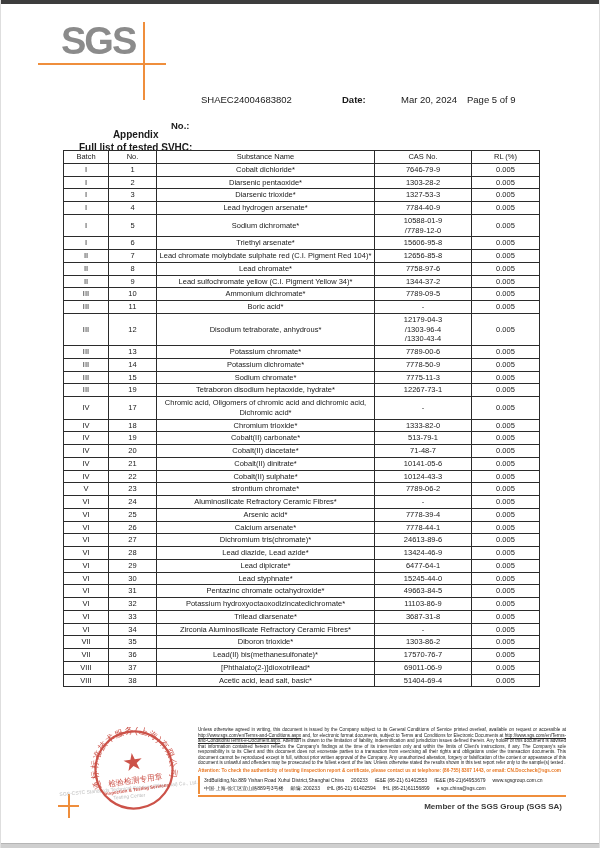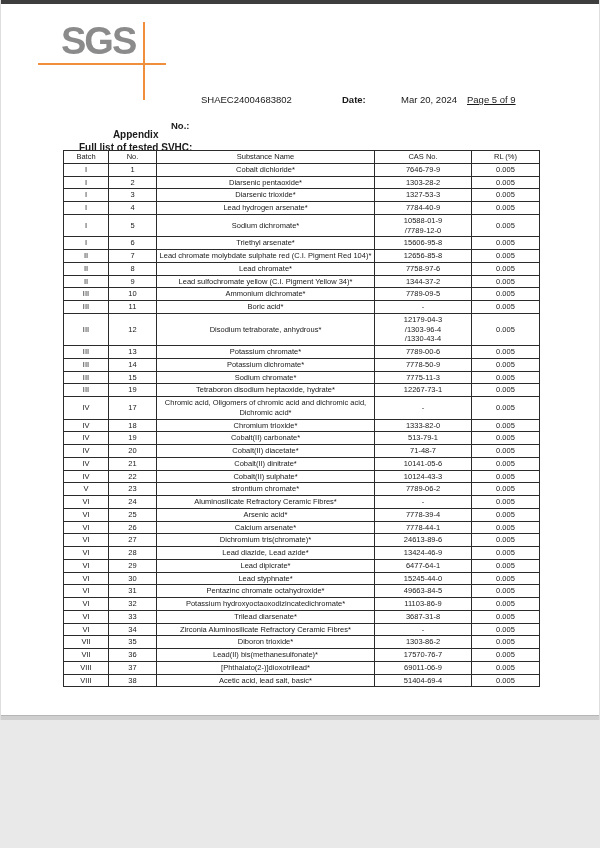--- a/index.html
+++ b/index.html
@@ -1,36 +1,36 @@
 <!DOCTYPE html>
 <html><head>
 <meta charset="utf-8">
 <style>
   * { margin:0; padding:0; box-sizing:border-box; }
   html,body { width:600px; height:848px; background:#e9e9e9; }
   body { font-family:"Liberation Sans", sans-serif; color:#1a1a1a; }
-  #page { position:relative; width:600px; height:720px; background:#ffffff; overflow:hidden;
+  #page { position:relative; width:600px; height:848px; background:#ffffff; overflow:hidden;
           border-left:1px solid #dedede; border-right:1px solid #dedede; }
   .topbar { position:absolute; left:0; top:0; width:100%; height:4px; background:#3d3d3d; }
   .bottomstrip { position:absolute; left:0; bottom:0; width:100%; height:5px; background:#cfcfcf; border-top:1px solid #b5b5b5; }
 
   
   .logo-text { position:absolute; left:60px; top:20px; font-size:38px; font-weight:bold;
                color:#8b8b8b; letter-spacing:-2px; }
   .logo-hline { position:absolute; left:37px; top:63px; width:128px; height:2px; background:#ef8e3c; }
   .logo-vline { position:absolute; left:142px; top:22px; width:2px; height:78px; background:#ef8e3c; }
 
   
   .title { position:absolute; left:35px; top:88px; font-size:15px; font-weight:bold; line-height:1.2; }
   .title .l2 { padding-left:13px; }
   .meta { position:absolute; top:94px; font-size:9.5px; }
   .meta.b { font-weight:bold; }
   #no-label { left:170px;margin-top:26px; } #no-value { left:200px; }
   #date-label { left:341px; } #date-value { left:400px; }
-  #page-label { left:466px;text-decoration:underline; }
+  #page-label { left:466px; }
 
   .appendix { position:absolute; left:78px; top:128px; font-size:10px; font-weight:bold; line-height:1.3;text-align:center; }
 
   
   table { position:absolute; left:62px; top:150px; width:476px; border-collapse:collapse;
           table-layout:fixed; font-size:7.5px; }
   th, td { border:1px solid #2b2b2b; text-align:center; vertical-align:middle;
            padding:1px 2px; line-height:1.3; overflow:hidden; }
   th { font-weight:normal; }
   td.cas { white-space:pre-line;text-align:center; }

